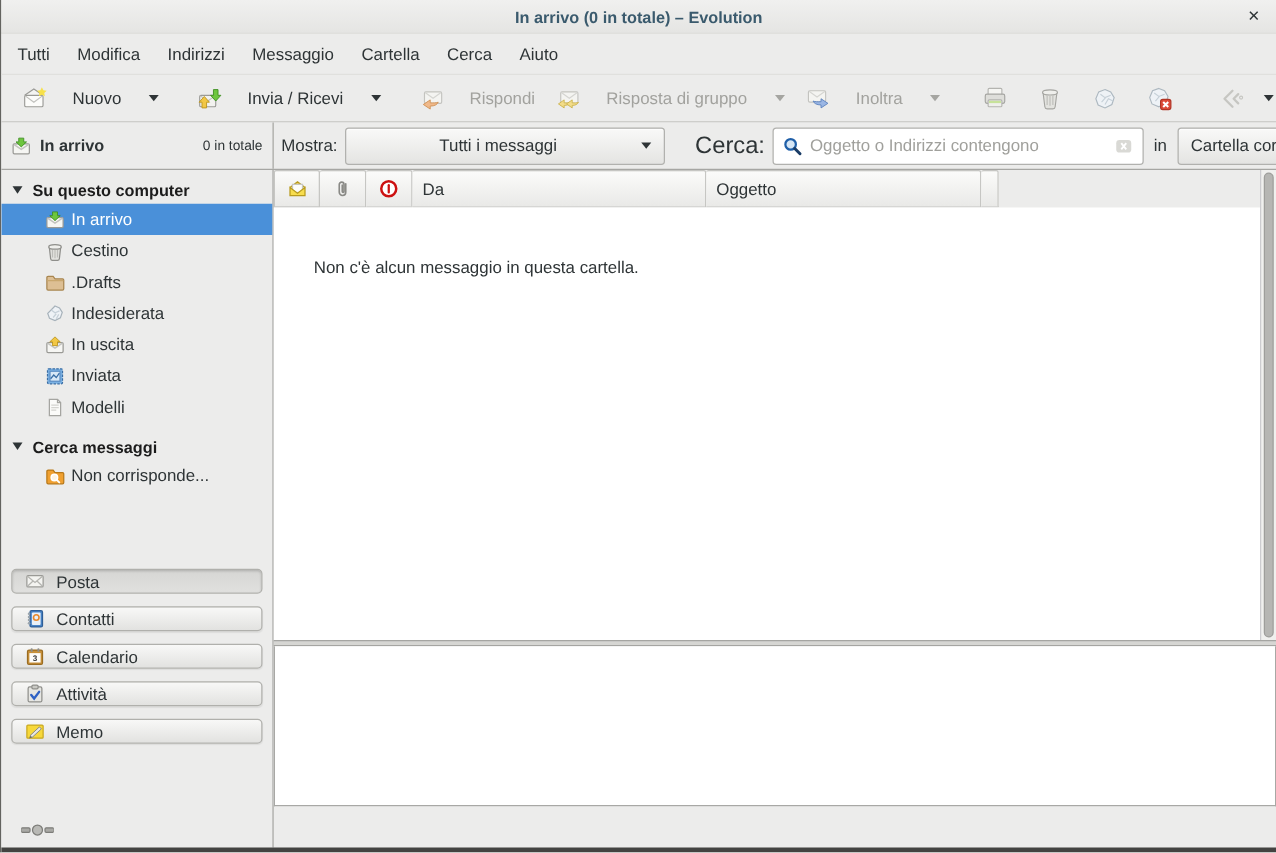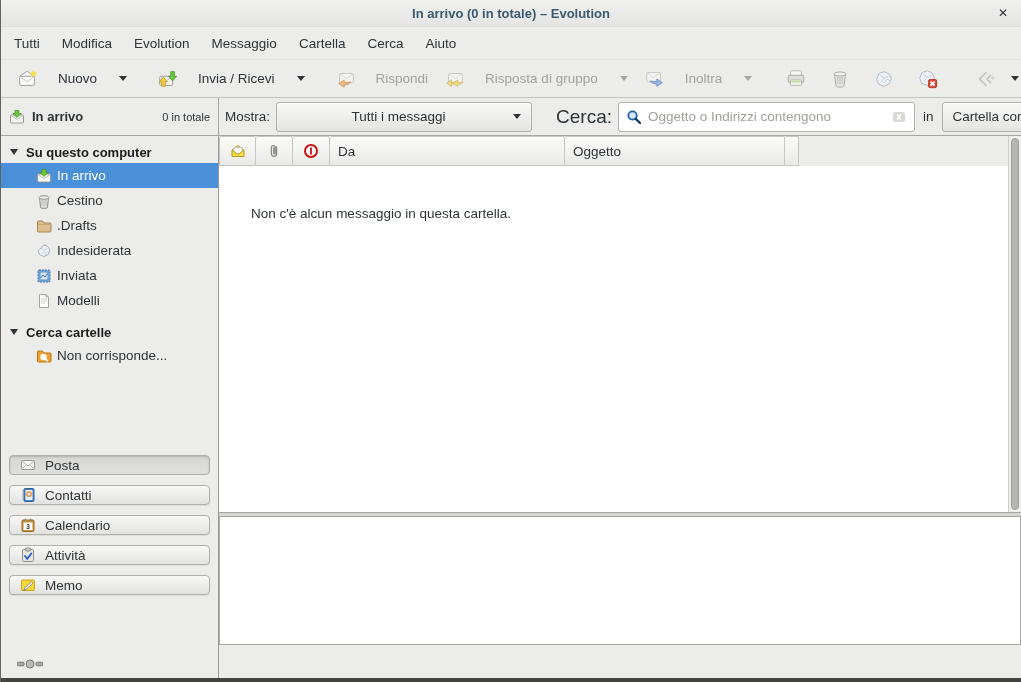--- a/index.html
+++ b/index.html
@@ -115,21 +115,21 @@
 <div class="window">
 
   <div class="titlebar">
     <span class="title">In arrivo (0 in totale) – Evolution</span>
     <span class="close-btn">✕</span>
   </div>
 
   <div class="menubar">
     <span class="menu-item">Tutti</span>
     <span class="menu-item">Modifica</span>
-    <span class="menu-item">Evolution</span>
+    <span class="menu-item">Indirizzi</span>
     <span class="menu-item">Messaggio</span>
     <span class="menu-item">Cartella</span>
     <span class="menu-item">Cerca</span>
     <span class="menu-item">Aiuto</span>
   </div>
 
   <div class="toolbar">
     <div class="tbtn">
       <svg class="icon22" width="22" height="22" viewBox="0 0 24 24">
         <path d="M3 9 L11 3.5 L19 9" fill="#f4f4f2" stroke="#9a9a96"></path>
@@ -289,37 +289,45 @@
         </div>
         <div class="tree-item">
           <svg class="icon16" viewBox="0 0 16 16">
             <path d="M8 1.8 l3.6 1.5 2.2 3.6 -1.5 4.4 -4.3 2.2 -4.4-1.8 -1.4-4z" fill="#eef2f6" stroke="#a7b2ba"></path>
             <path d="M5 5 l3 2.2 3.6-1.5 M6.5 11 l2.5-3 M9 12 l2-3.5" stroke="#c6d0d8" fill="none"></path>
           </svg>
           <span>Indesiderata</span>
         </div>
         <div class="tree-item">
           <svg class="icon16" viewBox="0 0 16 16">
+            <rect x="1.5" y="6" width="13" height="8" rx="1" fill="#f6f6f3" stroke="#9a9a96"></rect>
+            <path d="M2 6.5 L8 10.5 L14 6.5" fill="none" stroke="#c2c2be"></path>
+            <path d="M6 8.5 h4 v-3 h2.2 L8 1.5 L3.8 5.5 H6z" fill="#f2c744" stroke="#bb951c" stroke-width="0.7"></path>
+          </svg>
+          <span>In uscita</span>
+        </div>
+        <div class="tree-item">
+          <svg class="icon16" viewBox="0 0 16 16">
             <rect x="2" y="2" width="12" height="12" rx="1" fill="#7ab1e3" stroke="#3a6ea5" stroke-dasharray="2 1"></rect>
             <rect x="4" y="4" width="8" height="8" fill="#d8e8f6" stroke="#5d8fc4"></rect>
             <path d="M4.5 10 l2.5-3 2 2 2.5-3.5" stroke="#3a6ea5" fill="none"></path>
           </svg>
           <span>Inviata</span>
         </div>
         <div class="tree-item">
           <svg class="icon16" viewBox="0 0 16 16">
             <path d="M3.5 1.5 h6.5 l2.5 2.5 v10.5 h-9z" fill="#fbfbf9" stroke="#a5a5a1"></path>
             <path d="M10 1.5 v2.5 h2.5" fill="none" stroke="#a5a5a1"></path>
             <path d="M5 6 h6 M5 8 h6 M5 10 h4" stroke="#d4d4d0" fill="none"></path>
           </svg>
           <span>Modelli</span>
         </div>
         <div class="tree-group second">
           <span class="expander"></span>
-          <span>Cerca cartelle</span>
+          <span>Cerca messaggi</span>
         </div>
         <div class="tree-item">
           <svg class="icon16" viewBox="0 0 16 16">
             <path d="M1.5 4 a1 1 0 0 1 1-1 h4 l1.5 2 h6 a1 1 0 0 1 1 1 v7 a1 1 0 0 1 -1 1 h-11.5 a1 1 0 0 1 -1-1z" fill="#f0a030" stroke="#b87818"></path>
             <circle cx="7.5" cy="9" r="2.6" fill="#fdf4e4" stroke="#fff" stroke-width="1.2"></circle>
             <path d="M9.4 10.9 l2 2" stroke="#fff" stroke-width="1.6" stroke-linecap="round"></path>
           </svg>
           <span>Non corrisponde...</span>
         </div>
       </div>

